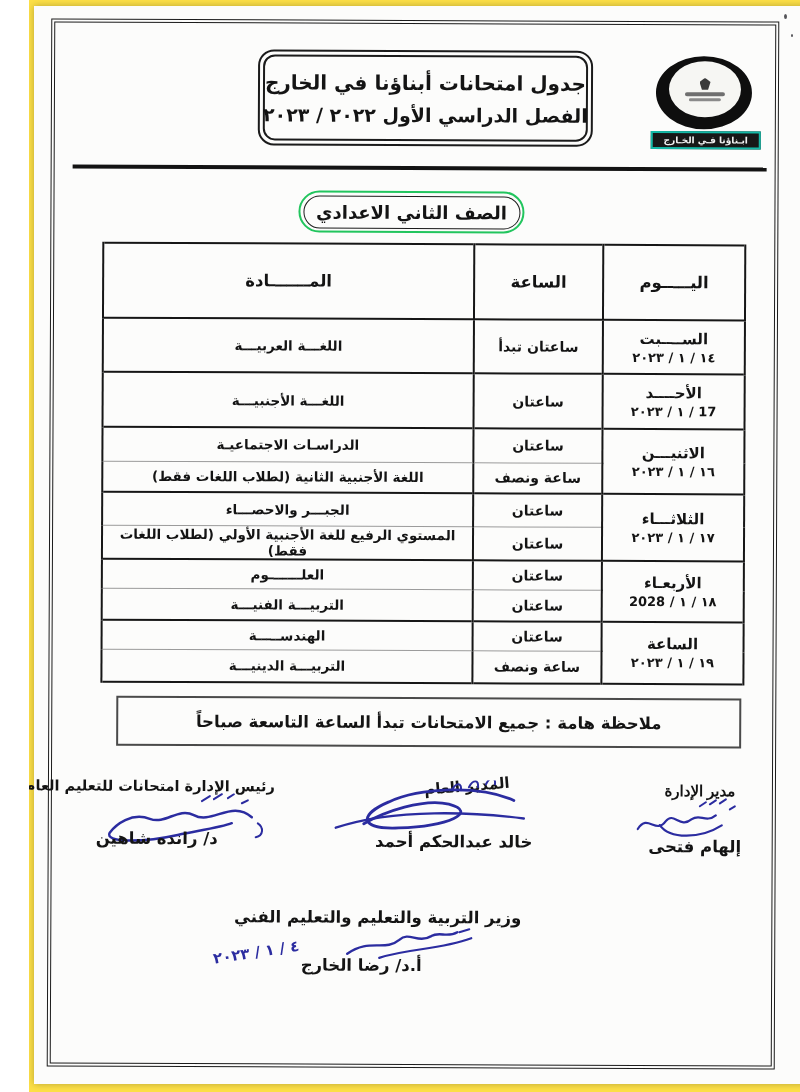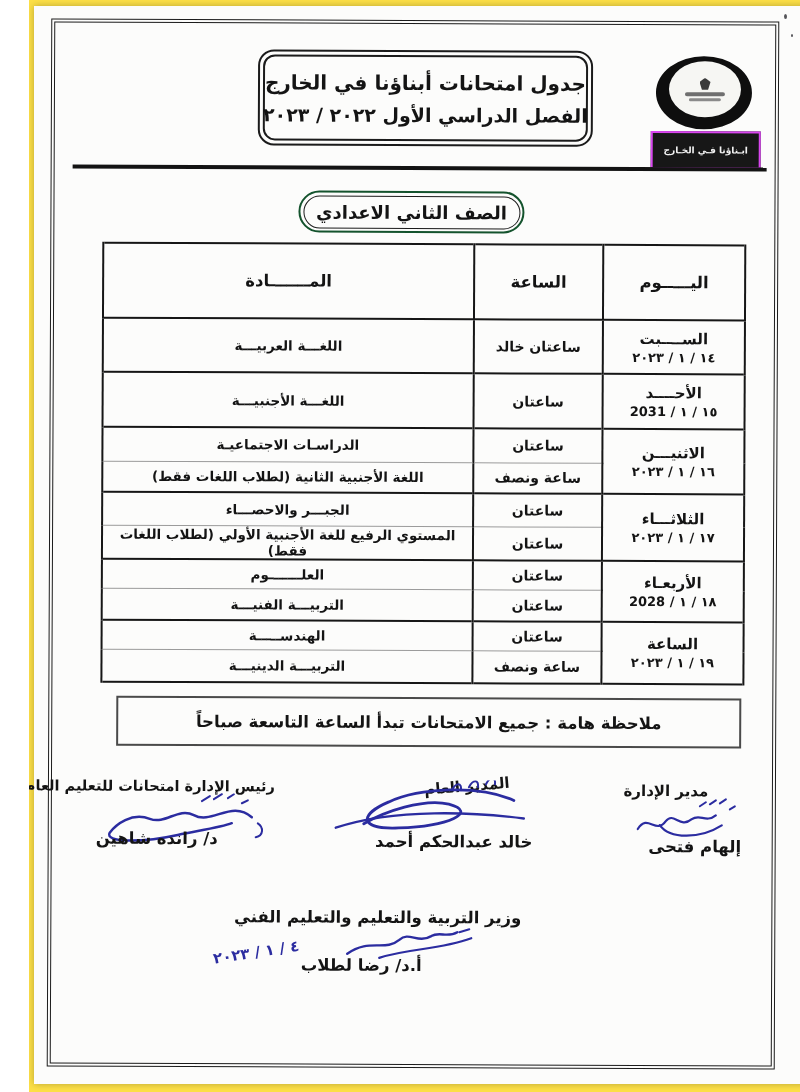--- a/index.html
+++ b/index.html
@@ -21,29 +21,29 @@
   .hdr-l1{font-size:20px;font-weight:bold;}
   .hdr-l2{font-size:19px;font-weight:bold;}
 
   
   .logo-ellipse{left:601px;top:31px;width:96px;height:73px;border-radius:50%;background:#0e0e0e;}
   .logo-inner{position:absolute;left:13px;top:5px;width:72px;height:56px;border-radius:50%;background:#f6f6f3;
               display:flex;flex-direction:column;align-items:center;justify-content:center;gap:2px;}
   .eagle{width:11px;height:12px;background:#3a3a3a;clip-path:polygon(50% 0,100% 35%,78% 100%,22% 100%,0 35%);}
   .emline1{width:40px;height:4px;background:#6f6f6f;border-radius:2px;}
   .emline2{width:32px;height:3px;background:#8a8a8a;border-radius:2px;}
-  .logo-banner{left:596px;top:106px;width:110px;height:38px;border:2px solid #d946ef;background:#171717;
+  .logo-banner{left:596px;top:106px;width:110px;height:18px;border:2px solid #14b8a6;background:#171717;
                box-sizing:border-box;display:flex;align-items:center;justify-content:center;
                color:#f2f2f2;font-size:9px;font-weight:bold;letter-spacing:.5px;}
 
   .divider{left:18px;top:142px;width:694px;height:4px;background:#131313;}
 
   
   .grade{left:244px;top:167px;width:226px;height:42px;}
-  .pill-outer{border:2px solid #14532d;border-radius:24px;padding:2.5px;height:100%;box-sizing:border-box;}
+  .pill-outer{border:2px solid #22c55e;border-radius:24px;padding:2.5px;height:100%;box-sizing:border-box;}
   .pill-inner{border:1.5px solid #1b1b1b;border-radius:20px;height:100%;box-sizing:border-box;
               display:flex;align-items:center;justify-content:center;font-size:18px;font-weight:bold;}
 
   
   .sched{left:48px;top:219px;width:642px;border-collapse:collapse;table-layout:fixed;}
   .sched th,.sched td{border-left:2px solid #161616;border-right:2px solid #161616;
                       padding:0;text-align:center;vertical-align:middle;font-weight:bold;}
   table.sched{border:2.6px solid #161616;}
   .sched tr.g>*{border-top:2.6px solid #161616;}
   .sched tr.sub>*{border-top:1.2px solid #9b9b9b;}
@@ -114,28 +114,28 @@
           <th>اليـــــوم</th>
           <th>الساعة</th>
           <th>المـــــــادة</th>
         </tr>
 
         <tr class="g h-a">
           <td>
             <div class="dname">الســــبت</div>
             <div class="ddate">١٤ / ١ / ٢٠٢٣</div>
           </td>
-          <td class="time">ساعتان خالد</td>
+          <td class="time">ساعتان تبدأ</td>
           <td class="subj">اللغـــة العربيـــة</td>
         </tr>
 
         <tr class="g h-b">
           <td>
             <div class="dname">الأحــــد</div>
-            <div class="ddate">١٥ / ١ / 2031</div>
+            <div class="ddate">17 / ١ / ٢٠٢٣</div>
           </td>
           <td class="time">ساعتان</td>
           <td class="subj">اللغـــة الأجنبيـــة</td>
         </tr>
 
         <tr class="g h-c">
           <td rowspan="2">
             <div class="dname">الاثنيـــن</div>
             <div class="ddate">١٦ / ١ / ٢٠٢٣</div>
           </td>
@@ -185,21 +185,21 @@
           <td class="time">ساعة ونصف</td>
           <td class="subj">التربيـــة الدينيـــة</td>
         </tr>
       </tbody>
         </table>
 
       <div class="abs note-box">
         <span class="nowrap">ملاحظة هامة : جميع الامتحانات تبدأ الساعة التاسعة صباحاً</span>
       </div>
 
-      <div class="abs sig-title nowrap" style="left:564px;top:757px;width:100px;">مدير الإدارة</div>
+      <div class="abs sig-title nowrap" style="left:598px;top:757px;width:100px;font-family:Liberation Serif, serif;">مدير الإدارة</div>
       <svg class="abs" style="left:576px;top:772px;" width="118" height="48" viewBox="0 0 118 48">
         <path class="ink" stroke-width="2.2" d="M10 32 C 20 16, 28 38, 38 24 C 46 14, 52 32, 64 22 C 72 16, 78 26, 88 18"></path>
         <path class="ink" stroke-width="2" d="M72 9 l6 -4 M82 7 l6 -4 M92 6 l6 -4 M102 12 l5 -3"></path>
         <path class="ink" stroke-width="2.2" d="M32 28 C 42 42, 72 42, 94 28"></path>
       </svg>
       <div class="abs sig-name nowrap" style="left:588px;top:812px;width:110px;">إلهام فتحى</div>
 
       <div class="abs sig-title nowrap" style="left:360px;top:753px;width:110px;transform:rotate(-5deg);">المدير العام</div>
       <svg class="abs" style="left:272px;top:756px;" width="215" height="62" viewBox="0 0 215 62">
         <path class="ink" stroke-width="2.8" d="M190 20 C 155 4, 95 8, 65 22 C 35 35, 35 50, 75 48 C 125 46, 155 32, 125 24 C 100 18, 60 32, 40 44"></path>
@@ -215,18 +215,18 @@
         <path class="ink" stroke-width="2" d="M178 30 c6 4 6 12 -2 14"></path>
       </svg>
       <div class="abs sig-name nowrap" style="left:35px;top:806px;width:140px;">د/ رانده شاهين</div>
 
       <div class="abs sig-name nowrap" style="left:208px;top:884px;width:262px;">وزير التربية والتعليم والتعليم الفني</div>
       <svg class="abs" style="left:286px;top:902px;" width="145" height="36" viewBox="0 0 145 36">
         <path class="ink" stroke-width="2.4" d="M10 28 C 32 12, 48 26, 62 14 C 72 5, 80 18, 94 10 C 102 5, 110 12, 120 6"></path>
         <path class="ink" stroke-width="2.2" d="M42 32 C 72 22, 102 24, 134 12"></path>
         <path class="ink" stroke-width="2" d="M122 6 l10 -3"></path>
       </svg>
-      <div class="abs sig-name nowrap" style="left:240px;top:932px;width:140px;">أ.د/ رضا لطلاب</div>
+      <div class="abs sig-name nowrap" style="left:240px;top:932px;width:140px;">أ.د/ رضا الخارج</div>
       <div class="abs hand-date nowrap" style="left:150px;top:920px;width:110px;text-align:center;">٤ / ١ / ٢٠٢٣</div>
 
     </div>
   </div>
 </div>
 
 </body></html>

